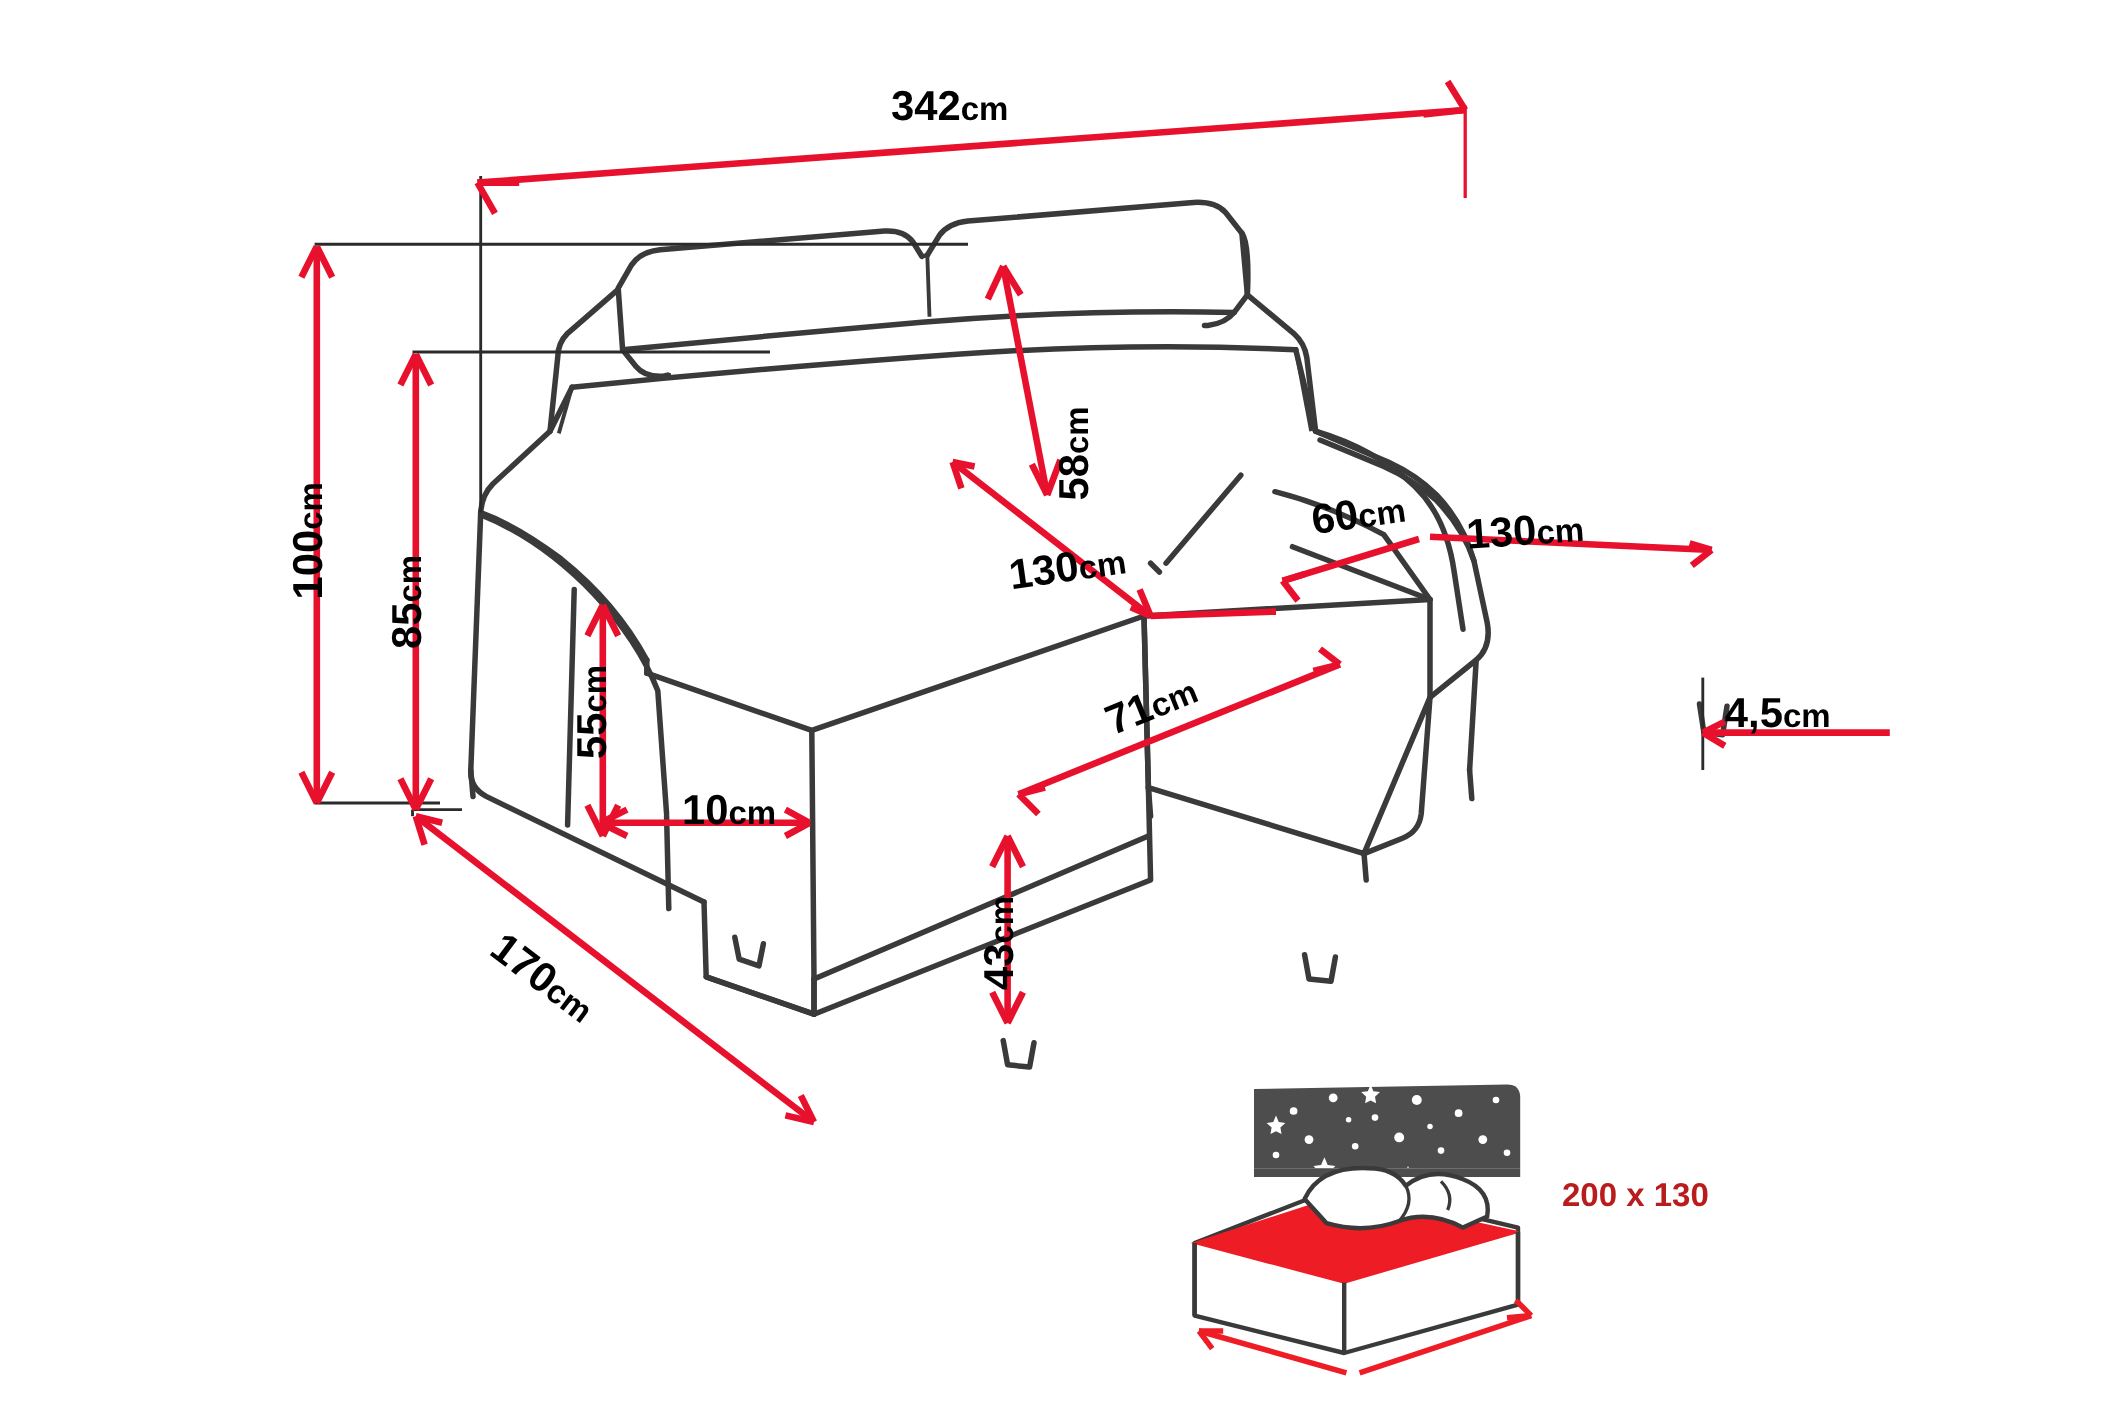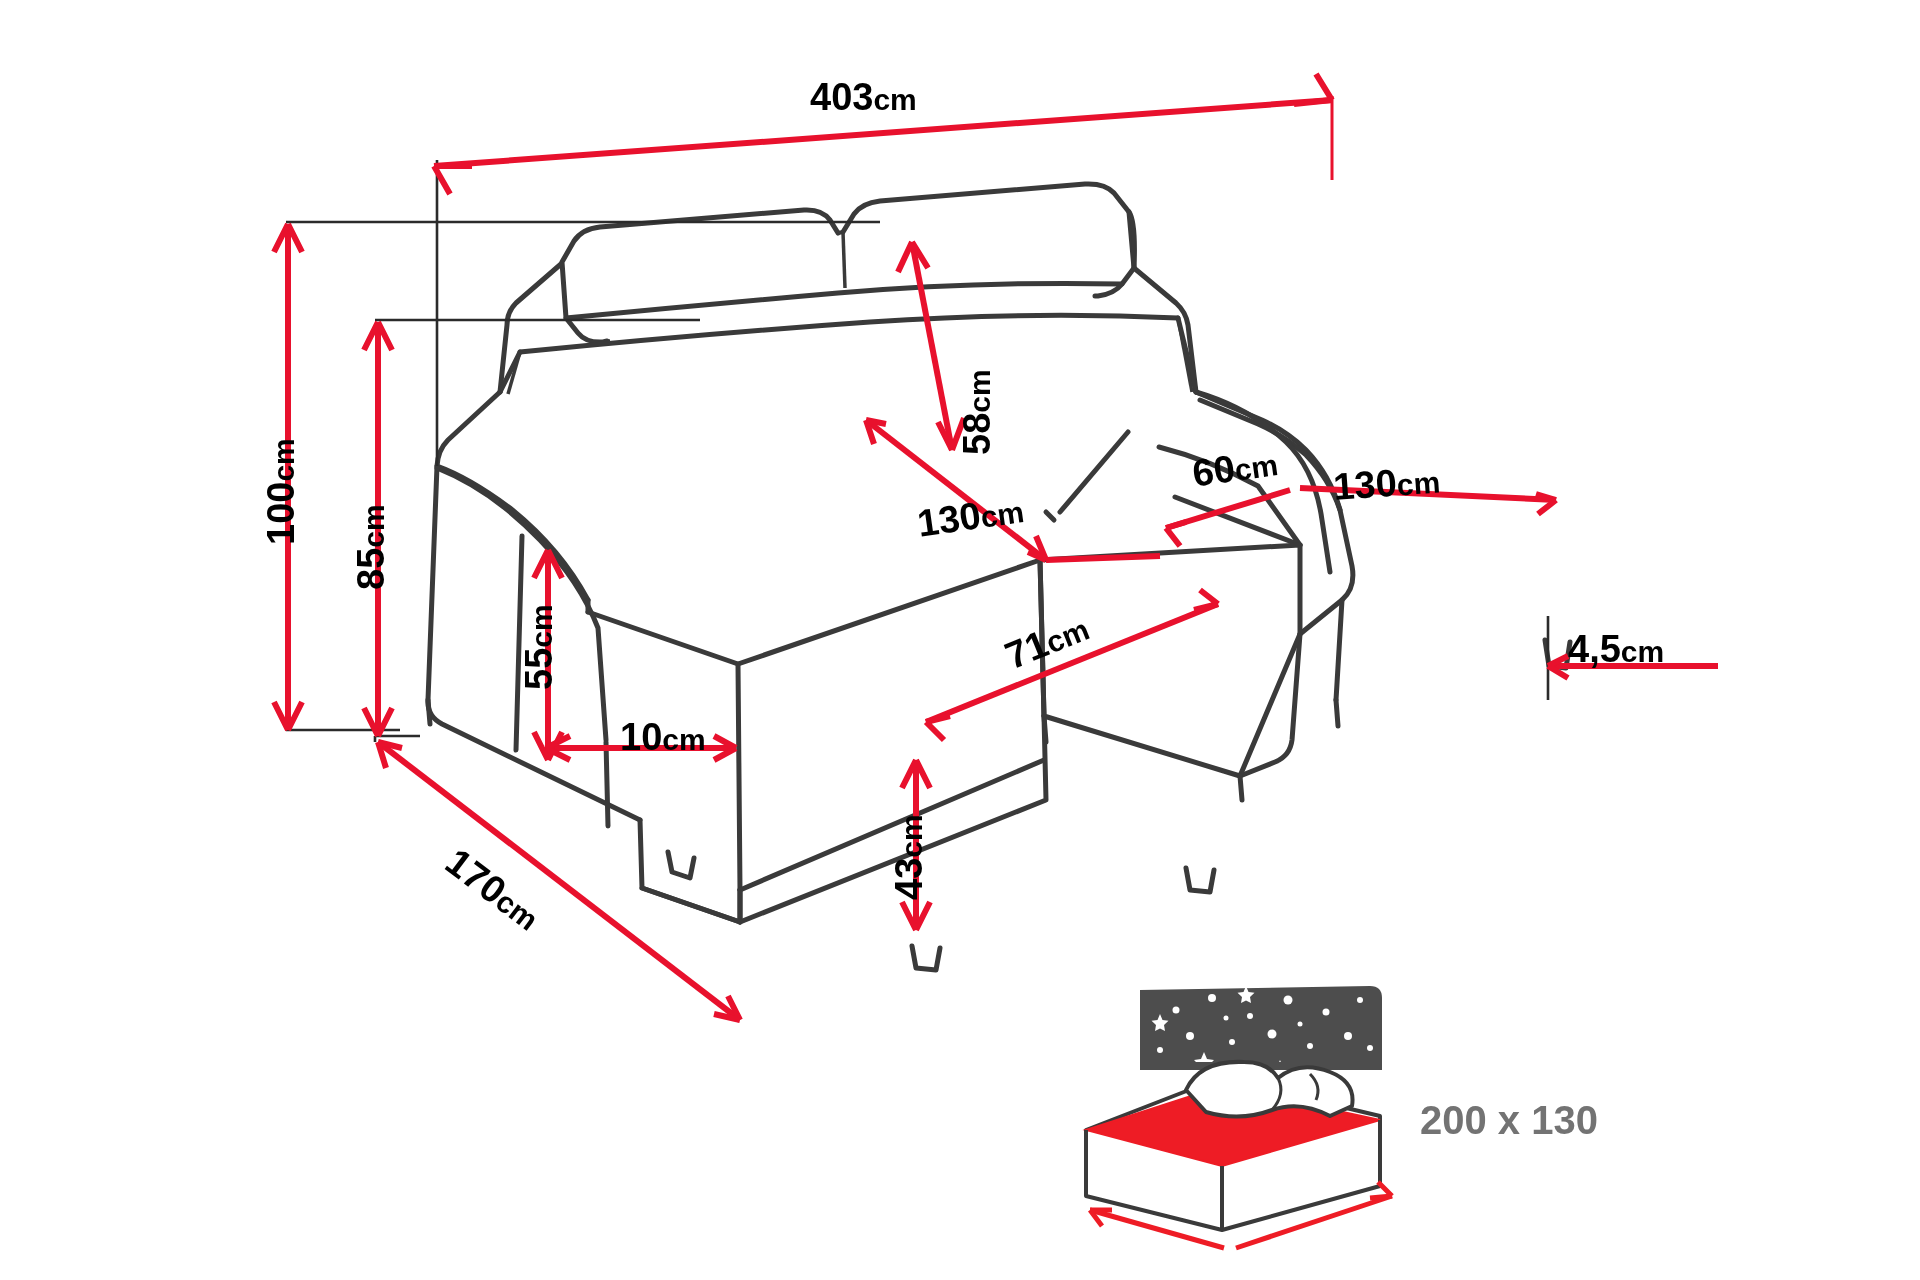--- a/index.html
+++ b/index.html
@@ -44,24 +44,23 @@
     font-size: 30px;
     font-weight: bold;
   }
   .vert {
     transform-origin: 0 0;
   }
   .bed-label {
     position: absolute;
     font-family: "Liberation Sans", sans-serif;
     font-weight: bold;
-    font-size: 40px;
-    color: #737373;
+    font-size: 30px;
+    color: #b91c1c;
     white-space: nowrap;
-    margin-top: 28px;
   }
 </style>
 </head>
 <body>
 
 <div id="canvas">
 
   <svg class="diagram" viewBox="0 0 1920 1280">
 
     <g fill="none" stroke="#3a3a3a" stroke-width="5" stroke-linejoin="round" stroke-linecap="round">
@@ -262,21 +261,21 @@
         <path d="M 1090 1210 L 1224 1248"></path>
         <path d="M 1090 1210 L 1112 1210 M 1090 1210 L 1102 1226"></path>
         <path d="M 1236 1248 L 1392 1196"></path>
         <path d="M 1392 1196 L 1370 1198 M 1392 1196 L 1378 1182"></path>
       </g>
     </g>
 
   </svg>
 
   <div class="dim-label" style="left: 810px; top: 78px;">
-    <span class="num">403</span><span class="unit">cm</span>
+    <span class="num">342</span><span class="unit">cm</span>
   </div>
 
   <div class="dim-label vert" style="left: 262px; top: 545px; transform: rotate(-90deg);">
     <span class="num">100</span><span class="unit">cm</span>
   </div>
 
   <div class="dim-label vert" style="left: 352px; top: 590px; transform: rotate(-90deg);">
     <span class="num">85</span><span class="unit">cm</span>
   </div>
 

